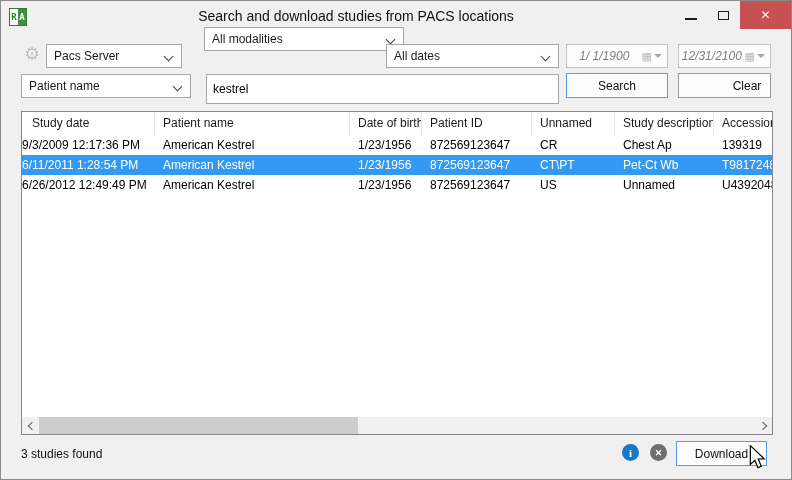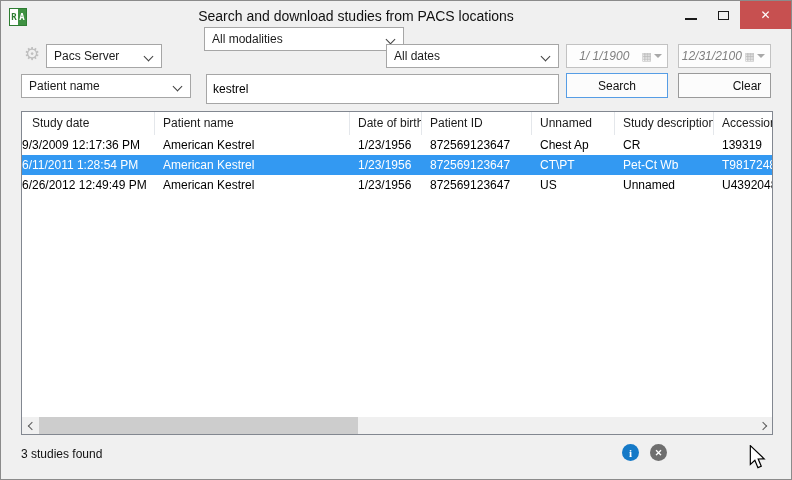--- a/index.html
+++ b/index.html
@@ -17,21 +17,21 @@
   .btn-min{width:33px;}  .btn-max{width:33px;}
   .btn-close{width:51px;background:#c75050;color:#fff;font-size:12px;}
   .min-glyph{width:12px;height:2px;background:#1a1a1a;margin-top:8px;}
   .max-glyph{width:11px;height:9px;border:1px solid #1a1a1a;box-sizing:border-box;}
 
   
   .gear{position:absolute;left:23px;top:44px;font-size:18px;color:#bfbfbf;line-height:18px;}
   .combo{position:absolute;height:24px;background:#fff;border:1px solid #a6a6a6;box-sizing:border-box;font-size:12px;color:#1b1b1b;line-height:22px;padding-left:7px;}
   .combo .chev{position:absolute;right:9px;top:8px;}
   .chev{display:inline-block;width:6px;height:6px;border-right:1.4px solid #404040;border-bottom:1.4px solid #404040;transform:rotate(45deg);}
-  .combo-server{left:45px;top:43px;width:116px;}
+  .combo-server{left:45px;top:43px;width:136px;}
   .combo-modalities{left:203px;top:26px;width:200px;}
   .combo-dates{left:385px;top:43px;width:173px;}
   .combo-field{left:20px;top:73px;width:170px;}
   .datebox{position:absolute;height:24px;background:#fdfdfd;border:1px solid #c2c2c2;box-sizing:border-box;font-size:12px;color:#7f7f7f;line-height:22px;display:flex;align-items:center;font-style:italic;}
   .datebox .val{flex:1;text-align:center;}
   .date-from{left:565px;top:43px;width:102px;}
   .date-to{left:677px;top:43px;width:93px;}
   .cal{font-size:11px;color:#b8b8b8;line-height:11px;margin-right:2px;}
   .tri{width:0;height:0;border-left:4px solid transparent;border-right:4px solid transparent;border-top:4px solid #a8a8a8;margin-right:5px;}
   .searchbox{position:absolute;left:205px;top:73px;width:353px;height:30px;border:1px solid #a6a6a6;box-sizing:border-box;background:#fff;font-family:inherit;font-size:12px;color:#000;padding:0 6px;outline:none;}
@@ -137,22 +137,22 @@
       <div class="th">Unnamed</div>
       <div class="th">Study description</div>
       <div class="th">Accession number</div>
     </div>
 
     <div class="trow">
       <div class="td">9/3/2009 12:17:36 PM</div>
       <div class="td">American Kestrel</div>
       <div class="td">1/23/1956</div>
       <div class="td">872569123647</div>
+      <div class="td">CR</div>
       <div class="td">Chest Ap</div>
-      <div class="td">CR</div>
       <div class="td">139319</div>
     </div>
     <div class="trow selected">
       <div class="td">6/11/2011 1:28:54 PM</div>
       <div class="td">American Kestrel</div>
       <div class="td">1/23/1956</div>
       <div class="td">872569123647</div>
       <div class="td">CT\PT</div>
       <div class="td">Pet-Ct Wb</div>
       <div class="td">T9817248</div>
@@ -174,20 +174,21 @@
       <div class="sb-thumb"></div>
       <div class="sb-arrow sb-right">
           <span class="sb-chev r"></span>
         </div>
     </div>
   </div>
 
   <div class="status-text">3 studies found</div>
   <div class="round-icon icon-info">i</div>
   <div class="round-icon icon-cancel">✕</div>
+  <div class="btn btn-blue btn-download">Download</div>
 
   <div class="cursor">
     <svg width="18" height="24" viewBox="0 0 12 18">
       <path d="M1 0.5 L1 14.6 L4.4 11.4 L6.7 17 L9.2 15.9 L6.9 10.5 L11.4 10.4 Z" fill="#ffffff" stroke="#000000" stroke-width="0.9"></path>
     </svg>
   </div>
 
 </div>
 
 </body></html>

